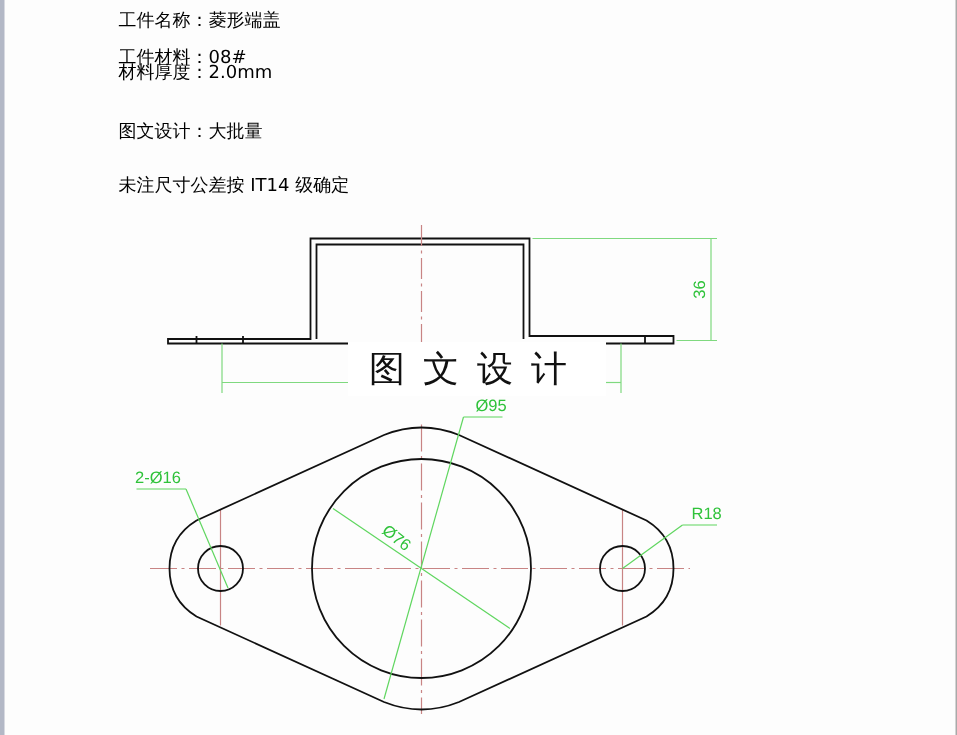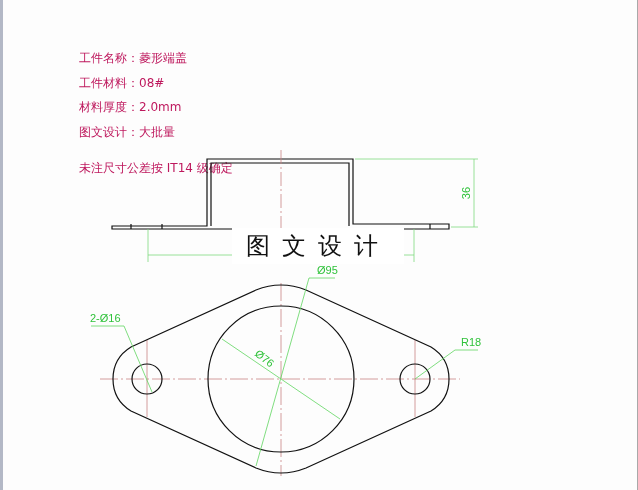--- a/index.html
+++ b/index.html
@@ -10,43 +10,43 @@
   }
   .left-border {
     position: absolute; left: 0; top: 0; width: 3px; height: 490px;
     background: #b3b8c6;
   }
   .right-border {
     position: absolute; left: 637px; top: 0; width: 1px; height: 490px;
     background: #a9a9a9;
   }
   .spec {
-    position: absolute; left: 79px; font-size: 12px; color: #be185d;
-    line-height: 14px; white-space: nowrap; margin-top: 45px;
+    position: absolute; left: 79px; font-size: 12px; color: #000000;
+    line-height: 14px; white-space: nowrap;
   }
   svg.drawing { position: absolute; left: 0; top: 0; }
   .watermark {
     position: absolute; left: 232px; top: 228px; width: 172px; height: 36px;
     background: #ffffff; display: flex; align-items: center; justify-content: center;
     font-family: Liberation Mono, monospace; font-size: 24px; letter-spacing: 12px; color: #111;
   }
   .dim-text {
     font-family: "Liberation Sans Narrow", "Liberation Sans", sans-serif;
     font-size: 11px; fill: #2fc23a;
   }
 </style>
 </head>
 <body>
 
 <div class="left-border"></div>
 <div class="right-border"></div>
 
 <div class="spec" style="top:6px"><span>工件名称：</span><span>菱形端盖</span></div>
 <div class="spec" style="top:31px"><span>工件材料：</span><span>08#</span></div>
-<div class="spec" style="top:55px"><span>材料厚度：</span><span>2.0mm</span></div>
+<div class="spec" style="top:41px"><span>材料厚度：</span><span>2.0mm</span></div>
 <div class="spec" style="top:80px"><span>图文设计：</span><span>大批量</span></div>
 <div class="spec" style="top:116px">未注尺寸公差按 IT14 级确定</div>
 
 <svg class="drawing" width="638" height="490" viewBox="0 0 638 490">
 
   <g fill="none" stroke="#111" stroke-width="1.2">
 
     <path d="M112 226 L207 226 L207 159 L353 159 L353 224 L449 224 L449 229 L112 229 Z"></path>
 
     <path d="M211 226 L211 163 L349 163 L349 226"></path>

